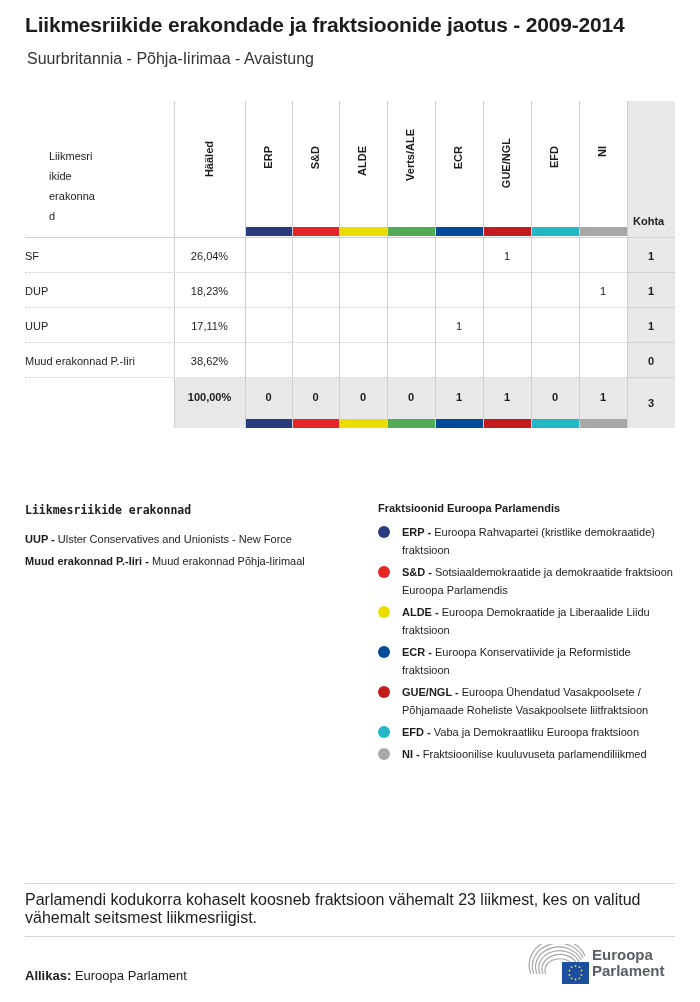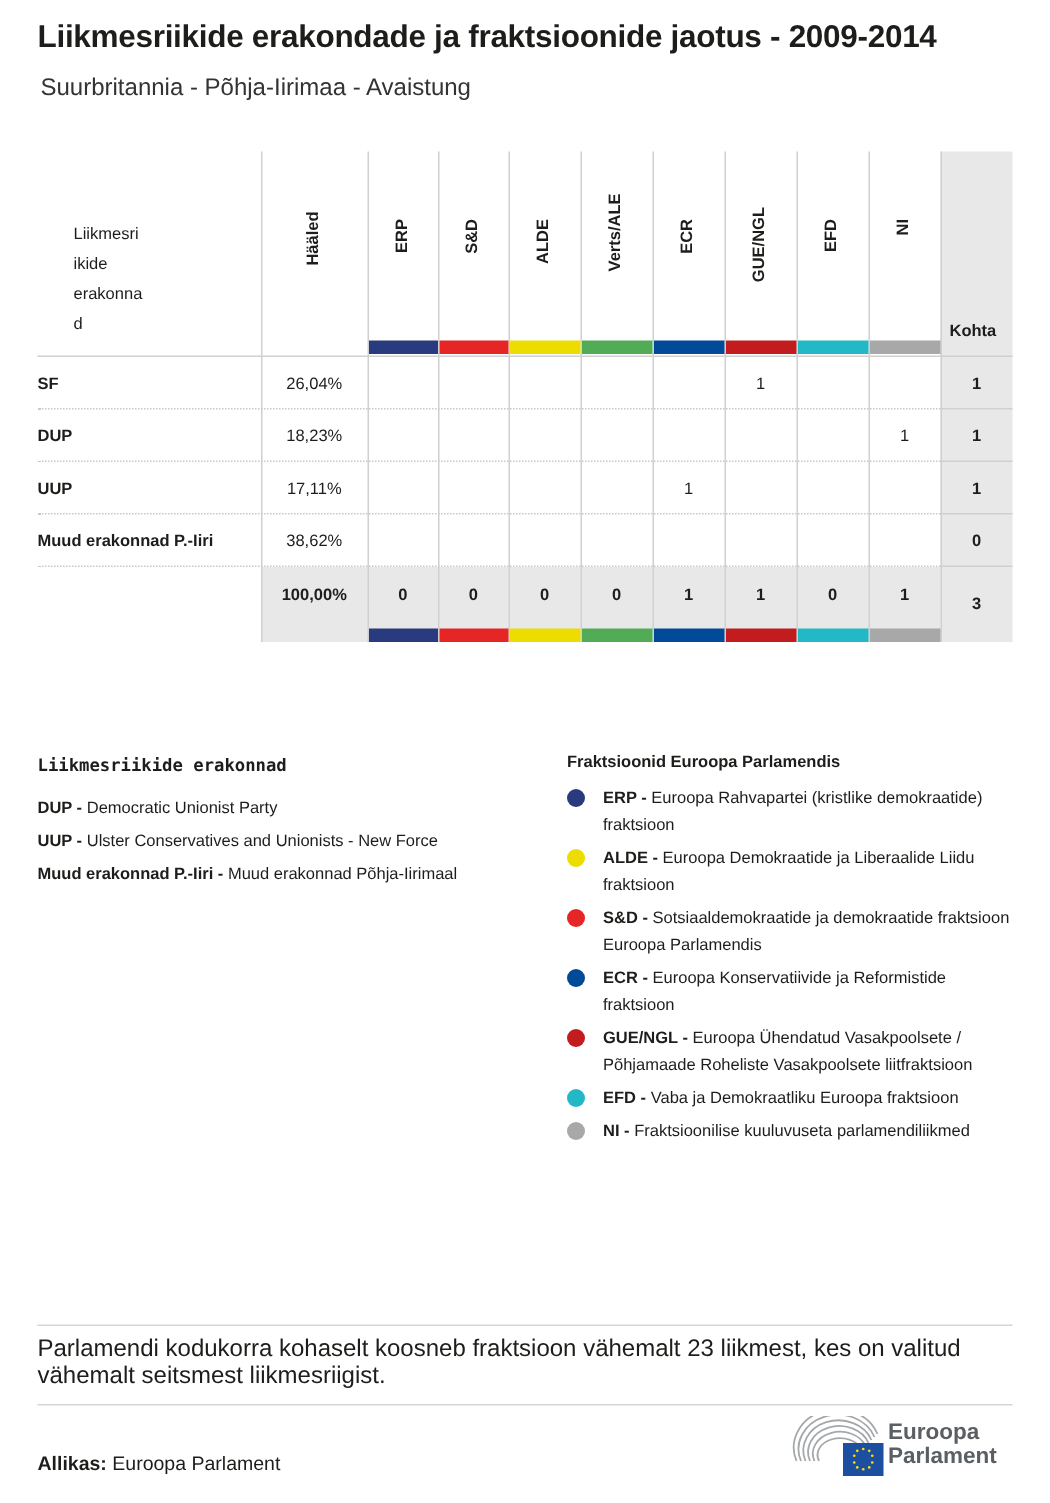--- a/index.html
+++ b/index.html
@@ -13,21 +13,21 @@
   .tbl { position: absolute; left: 25px; top: 101px; width: 650px; }
   .vline { position: absolute; width: 1px; background: #d0d0d0; }
   .hdr-left { position: absolute; left: 0; top: 45px; width: 120px; font-size: 11px; font-weight: normal; line-height: 20px; margin-left: 24px; }
   .hdr-rot { position: absolute; font-size: 11px; font-weight: bold; writing-mode: vertical-rl; transform: rotate(180deg); white-space: nowrap; }
   .color-bar { position: absolute; height: 9px; }
   .kohta-bg { position: absolute; background: #e8e8e8; }
   .kohta-hdr { position: absolute; font-size: 11px; font-weight: bold; }
   .hline-solid { position: absolute; height: 1px; background: #d0d0d0; }
   .hline-dot { position: absolute; height: 0; border-top: 1px dotted #c8c8c8; }
   .cell { position: absolute; font-size: 11px; text-align: center; display: flex; align-items: center; justify-content: center; }
-  .cell.left { justify-content: flex-start; font-weight: bold; }
+  .cell.left { justify-content: flex-start; font-weight: normal; }
   .cell.bold { font-weight: bold; }
   .total-bg { position: absolute; background: #e8e8e8; }
 
   
   .leg-left { position: absolute; left: 25px; top: 503px; }
   .leg-left h3 { font-family: "DejaVu Sans Mono", monospace; font-size: 11.5px; font-weight: bold; margin-bottom: 11px; }
   .leg-left .li { font-size: 11px; line-height: 22px; }
   .leg-right { position: absolute; left: 378px; top: 502px; width: 300px; }
   .leg-right h3 { font-size: 11px; font-weight: bold; margin-bottom: 9px; }
   .fitem { position: relative; padding-left: 24px; font-size: 11px; line-height: 18px; margin-bottom: 4px; }
@@ -152,32 +152,31 @@
     <div class="cell bold" style="left: 410px; top: 277px; width: 48px; height: 38px;">1</div>
     <div class="cell bold" style="left: 458px; top: 277px; width: 48px; height: 38px;">1</div>
     <div class="cell bold" style="left: 506px; top: 277px; width: 48px; height: 38px;">0</div>
     <div class="cell bold" style="left: 554px; top: 277px; width: 48px; height: 38px;">1</div>
     <div class="cell bold" style="left: 602px; top: 277px; width: 48px; height: 50px;">3</div>
   </div>
 
 <div class="leg-left">
   <h3>Liikmesriikide erakonnad</h3>
   <div id="party-items">
-      <div class="li"><b>DUP -</b> <span>Democratic Unionist Party</span></div>
       <div class="li"><b>UUP -</b> <span>Ulster Conservatives and Unionists - New Force</span></div>
       <div class="li"><b>Muud erakonnad P.-Iiri -</b> <span>Muud erakonnad Põhja-Iirimaal</span></div>
     </div>
 </div>
 
 <div class="leg-right">
   <h3>Fraktsioonid Euroopa Parlamendis</h3>
   <div id="group-items">
       <div class="fitem"><span class="fdot" style="background:#2a3a7e"></span><b>ERP -</b> <span>Euroopa Rahvapartei (kristlike demokraatide) fraktsioon</span></div>
+      <div class="fitem"><span class="fdot" style="background:#e52526"></span><b>S&amp;D -</b> <span>Sotsiaaldemokraatide ja demokraatide fraktsioon Euroopa Parlamendis</span></div>
       <div class="fitem"><span class="fdot" style="background:#ecdc00"></span><b>ALDE -</b> <span>Euroopa Demokraatide ja Liberaalide Liidu fraktsioon</span></div>
-      <div class="fitem"><span class="fdot" style="background:#e52526"></span><b>S&amp;D -</b> <span>Sotsiaaldemokraatide ja demokraatide fraktsioon Euroopa Parlamendis</span></div>
       <div class="fitem"><span class="fdot" style="background:#004a99"></span><b>ECR -</b> <span>Euroopa Konservatiivide ja Reformistide fraktsioon</span></div>
       <div class="fitem"><span class="fdot" style="background:#c21c1e"></span><b>GUE/NGL -</b> <span>Euroopa Ühendatud Vasakpoolsete / Põhjamaade Roheliste Vasakpoolsete liitfraktsioon</span></div>
       <div class="fitem"><span class="fdot" style="background:#22b8c6"></span><b>EFD -</b> <span>Vaba ja Demokraatliku Euroopa fraktsioon</span></div>
       <div class="fitem"><span class="fdot" style="background:#a8a8a8"></span><b>NI -</b> <span>Fraktsioonilise kuuluvuseta parlamendiliikmed</span></div>
     </div>
 </div>
 
 <div class="note-line" style="top:883px;"></div>
 <div class="note">Parlamendi kodukorra kohaselt koosneb fraktsioon vähemalt 23 liikmest, kes on valitud vähemalt seitsmest liikmesriigist.</div>
 <div class="note-line" style="top:936px;"></div>

